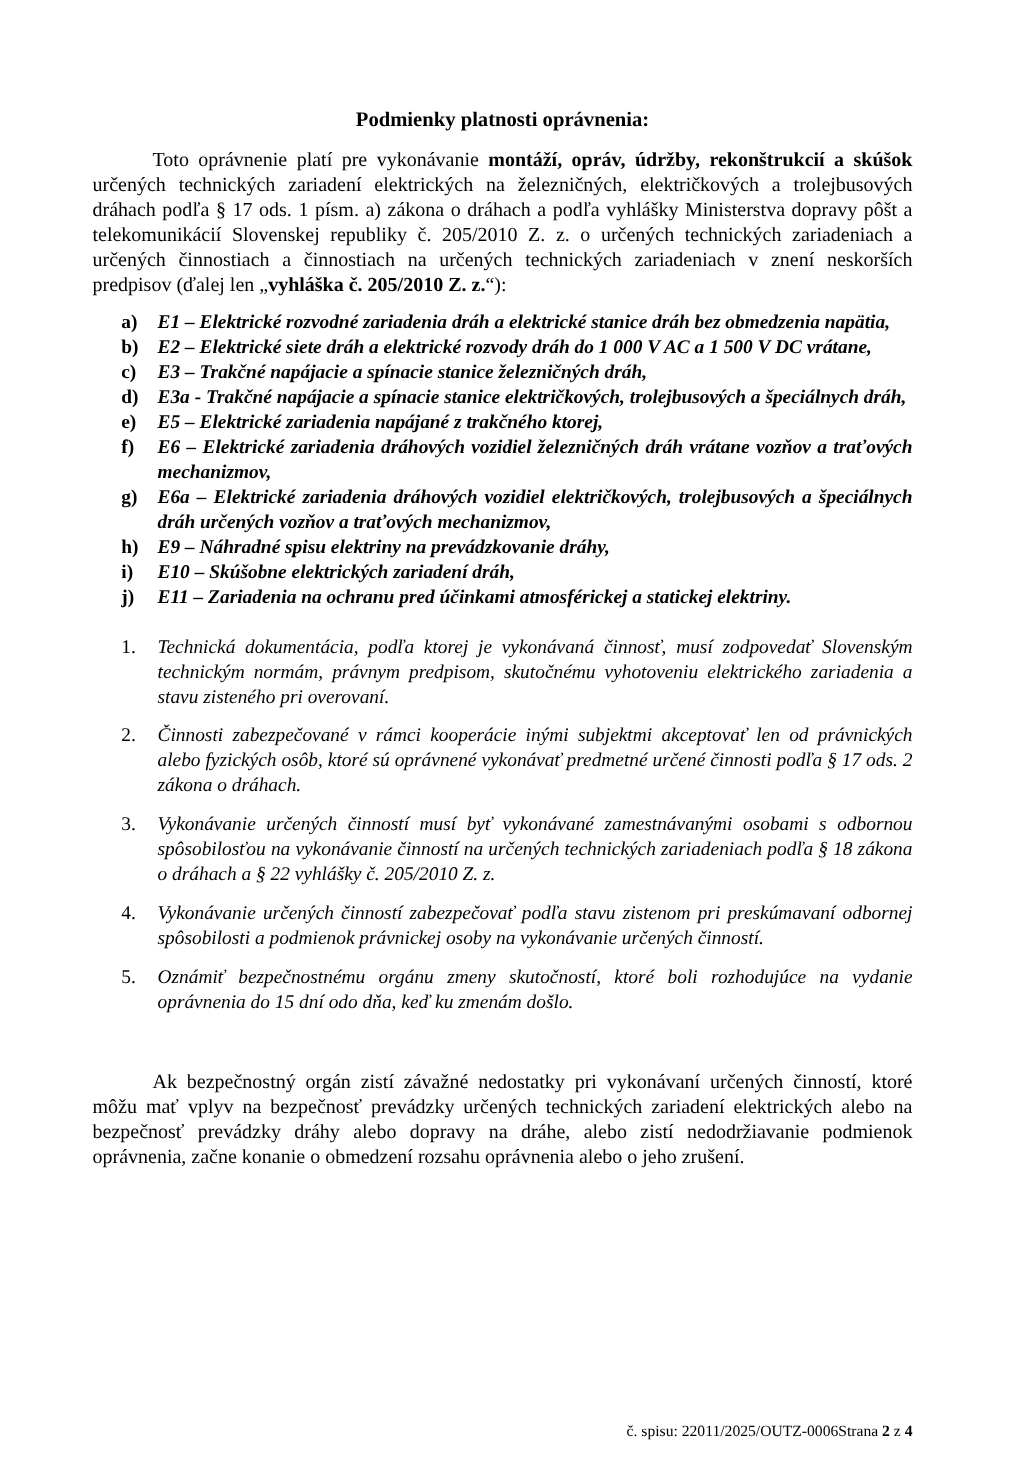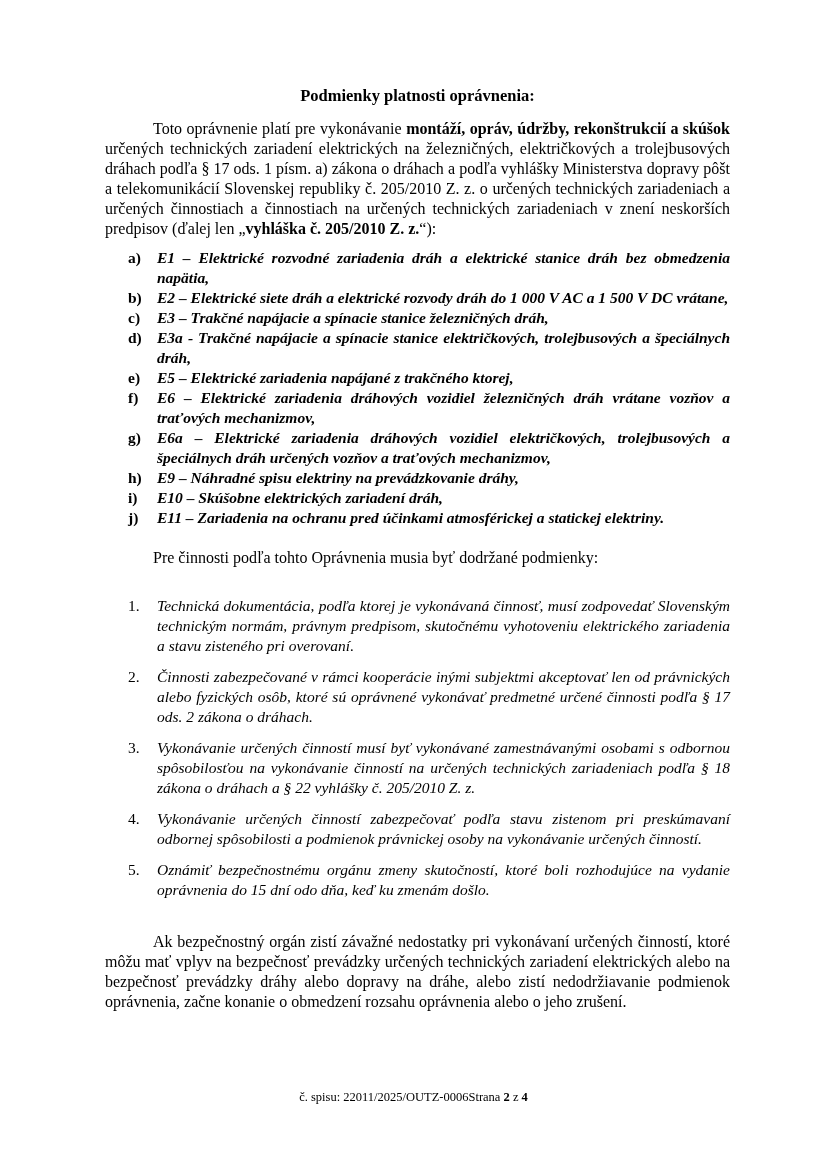--- a/index.html
+++ b/index.html
@@ -4,21 +4,21 @@
 <style>
   html, body { margin: 0; padding: 0; background: #ffffff; }
   .page {
     position: relative;
     width: 826px;
     height: 1168px;
     background: #ffffff;
     color: #000000;
     font-family: "Liberation Serif", "DejaVu Serif", serif;
     box-sizing: border-box;
-    padding: 86px 96px 0 105px;
+    padding: 86px 96px 0 74px;
     overflow: hidden;
   }
   .title {
     font-size: 16.5px;
     font-weight: bold;
     text-align: center;
     margin: 0 0 13px 0;
     line-height: 20px;
   }
   .para {
@@ -38,28 +38,28 @@
   .hlist .marker { flex: 0 0 29px; }
   .hlist .litext { flex: 1; text-align: justify; font-style: italic; }
   .elist { font-weight: bold; margin-bottom: 20px; }
   .lead {
     text-align: left;
     padding-left: 48px;
     margin: 0 0 28px 0;
   }
   .nlist .li { margin-bottom: 11px; }
   .nlist { margin-bottom: 19px; }
-  .closing { margin-top: 32px; }
+  .closing { margin-top: 44px; }
   .footer {
     position: absolute;
     left: 97px;
     right: 96px;
-    top: 1089px;
+    top: 1137px;
     display: flex;
-    justify-content: center;
+    justify-content: flex-end;
     font-size: 12.5px;
     line-height: 16px;
   }
 </style>
 </head>
 <body>
 
 <div class="page">
 
   <h1 class="title">Podmienky platnosti oprávnenia:</h1>
@@ -102,21 +102,20 @@
     <div class="li">
       <span class="marker">i)</span>
       <span class="litext">E10 – Skúšobne elektrických zariadení dráh,</span>
     </div>
     <div class="li">
       <span class="marker">j)</span>
       <span class="litext">E11 – Zariadenia na ochranu pred účinkami atmosférickej a statickej elektriny.</span>
     </div>
   </div>
 
-  <p class="para lead">Pre činnosti podľa tohto Oprávnenia musia byť dodržané podmienky:</p>
 
   <div class="hlist nlist">
     <div class="li">
       <span class="marker">1.</span>
       <span class="litext">Technická dokumentácia, podľa ktorej je vykonávaná činnosť, musí zodpovedať Slovenským technickým normám, právnym predpisom, skutočnému vyhotoveniu elektrického zariadenia a stavu zisteného pri overovaní.</span>
     </div>
     <div class="li">
       <span class="marker">2.</span>
       <span class="litext">Činnosti zabezpečované v rámci kooperácie inými subjektmi akceptovať len od právnických alebo fyzických osôb, ktoré sú oprávnené vykonávať predmetné určené činnosti podľa § 17 ods. 2 zákona o dráhach.</span>
     </div>

